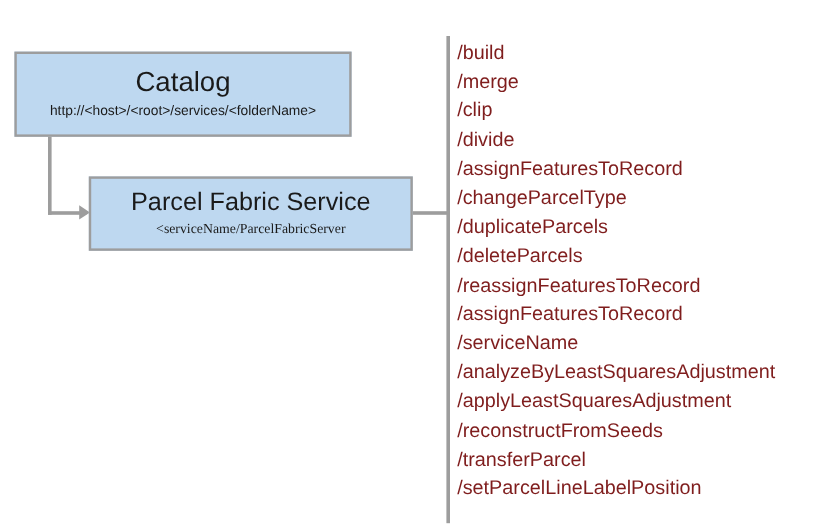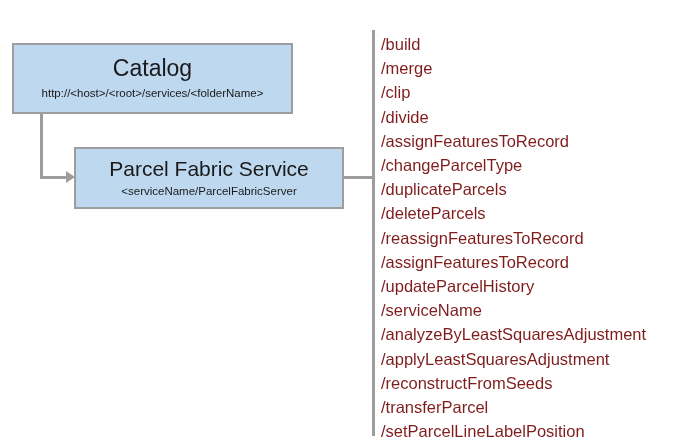--- a/index.html
+++ b/index.html
@@ -47,21 +47,21 @@
     white-space: nowrap;
   }
   #catalog-box .node-title { font-size: 23px; margin-top: -2px; }
   #pfs-box .node-title { font-size: 21px; margin-top: -1px; }
   .node-sub {
     color: #1a1a1a;
     white-space: nowrap;
     line-height: 1.1;
   }
   #catalog-box .node-sub { font-size: 11.5px; margin-top: 7px; }
-  #pfs-box .node-sub { font-size: 11.5px; margin-top: 5px; }
+  #pfs-box .node-sub { font-size: 11.5px; margin-top: 5px; font-family: Liberation Serif, serif; }
 
   
   .conn {
     position: absolute;
     background: #9d9d9d;
   }
   
   #conn-vert-cat {
     left: 40px;
     top: 114px;
@@ -146,21 +146,20 @@
       <li>/build</li>
       <li>/merge</li>
       <li>/clip</li>
       <li>/divide</li>
       <li>/assignFeaturesToRecord</li>
       <li>/changeParcelType</li>
       <li>/duplicateParcels</li>
       <li>/deleteParcels</li>
       <li>/reassignFeaturesToRecord</li>
       <li>/assignFeaturesToRecord</li>
-      <li>/updateParcelHistory</li>
       <li>/serviceName</li>
       <li>/analyzeByLeastSquaresAdjustment</li>
       <li>/applyLeastSquaresAdjustment</li>
       <li>/reconstructFromSeeds</li>
       <li>/transferParcel</li>
       <li>/setParcelLineLabelPosition</li>
     </ul>
 
 </div>
 

